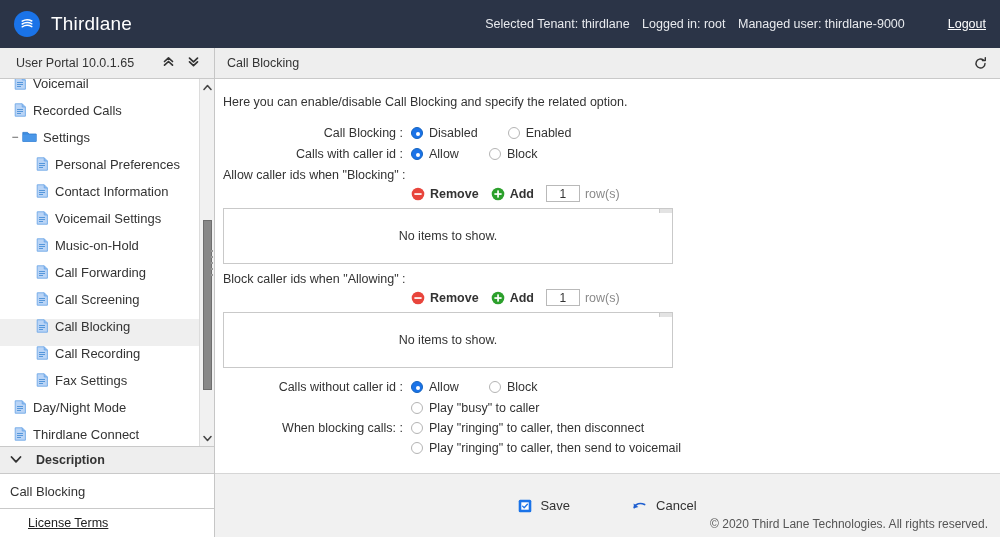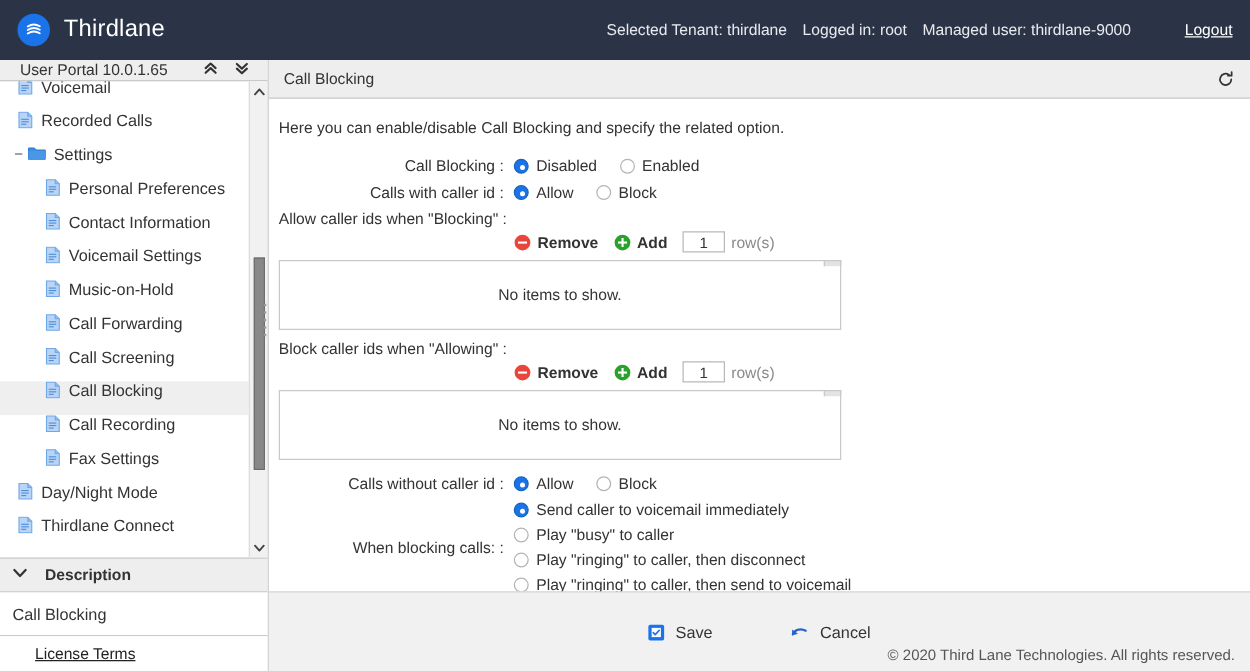--- a/index.html
+++ b/index.html
@@ -33,21 +33,21 @@
 
   
   .layout{ display:flex; height:489px; }
 
   
   .sidebar{
     width:215px; flex:0 0 215px; display:flex; flex-direction:column;
     border-right:1px solid #c6c6c6; background:#fff; position:relative;
   }
   .sb-head{
-    height:17px; background:#eeeeee; border-bottom:1px solid #c9c9c9;
+    height:31px; background:#eeeeee; border-bottom:1px solid #c9c9c9;
     display:flex; align-items:center; padding:0 8px;
     font-size:12.5px; color:#333;
   }
   .sb-head-title{ margin-left:8px; }
   .sb-head-icons{ margin-left:auto; display:flex; gap:12px; padding-right:6px; }
   .chev{ cursor:pointer; line-height:1; }
 
   .tree-wrap{ flex:1; position:relative; overflow:hidden; display:flex; }
   .tree{
     flex:1; padding-top:2px; position:relative; overflow:hidden;
@@ -111,21 +111,21 @@
   }
   .refresh{ margin-left:auto; cursor:pointer; display:flex; }
   .main-body{ flex:1; padding:16px 0 0 0; overflow:hidden; position:relative; }
   .intro{ padding:0 0 0 8px; font-size:12.5px; color:#333; margin-bottom:17px; }
 
   .frow{ display:flex; align-items:center; margin-bottom:7px; }
   .flabel{
     width:196px; flex:0 0 196px; text-align:right; padding-right:8px;
     font-size:12.5px; color:#333;
   }
-  .fctl{ display:flex; align-items:center; gap:0; }
+  .fctl{ display:flex; align-items:center; gap:12px; }
 
   .radio{ display:flex; align-items:center; cursor:pointer; margin-right:18px; }
   .radio:last-child{ margin-right:0; }
   .rdot{
     width:12px; height:12px; border-radius:50%;
     border:1px solid #b4b4b4; background:#fff; margin-right:6px;
     flex:0 0 12px; position:relative;
   }
   .rdot.on{ background:#1a73e8; border-color:#1564c0; }
   .rdot.on:after{
@@ -538,24 +538,20 @@
               <span class="rdot"></span>
               <span class="rlabel">Block</span>
             </div>
           </div>
       </div>
 
       <div class="frow" style="align-items:center;">
         <div class="flabel">When blocking calls: :</div>
         <div class="radio-col" id="wbc-opts">
             <div class="radio">
-              <span class="rdot on"></span>
-              <span class="rlabel">Send caller to voicemail immediately</span>
-            </div>
-            <div class="radio">
               <span class="rdot"></span>
               <span class="rlabel">Play "busy" to caller</span>
             </div>
             <div class="radio">
               <span class="rdot"></span>
               <span class="rlabel">Play "ringing" to caller, then disconnect</span>
             </div>
             <div class="radio">
               <span class="rdot"></span>
               <span class="rlabel">Play "ringing" to caller, then send to voicemail</span>

